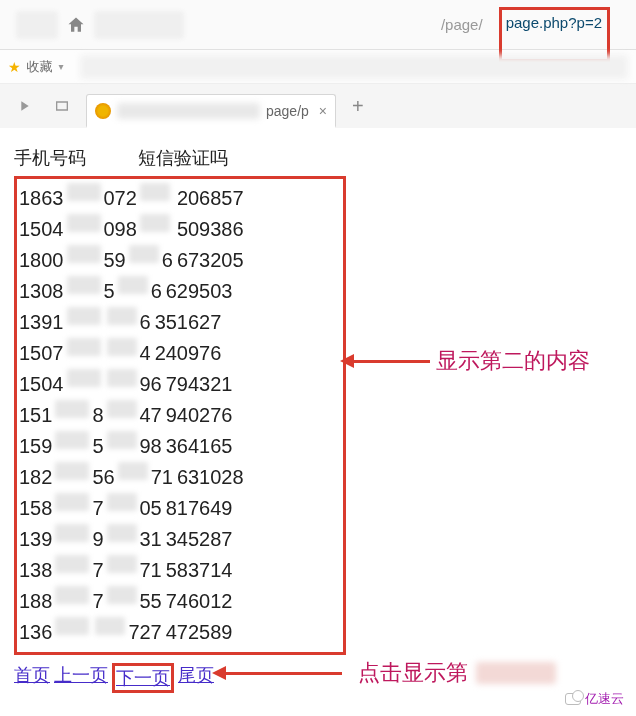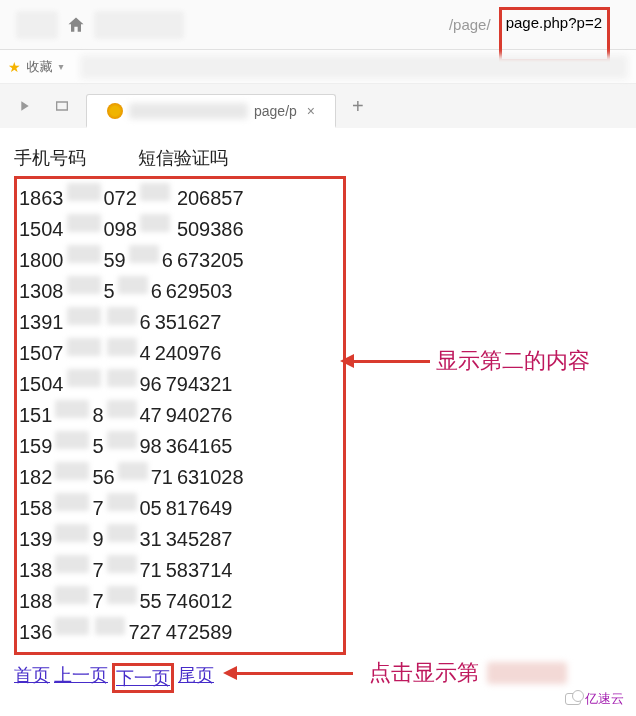--- a/index.html
+++ b/index.html
@@ -38,24 +38,24 @@
       display: flex;
       align-items: center;
       justify-content: flex-end;
       padding: 0 10px;
       color: #999;
       font-size: 15px;
     }
     .url-highlight {
       border: 3px solid #d93b2e;
       padding: 4px 5px 28px 4px;
-      margin-left: 8px;
+      margin-left: 16px;
       position: relative;
       top: 10px;
-      color: #000000;
+      color: #0c4a6e;
       white-space: nowrap;
     }
 
     
     .bookmark-bar {
       height: 34px;
       background: #fdfdfd;
       display: flex;
       align-items: center;
       padding: 0 8px;
@@ -81,21 +81,21 @@
       color: #888;
     }
     .tb-icon svg { width:16px; height:16px; fill:#999; }
     .tab {
       background: #fff;
       border: 1px solid #d6d6d6;
       border-bottom: 2px solid #fff;
       height: 34px;
       display: flex;
       align-items: center;
-      padding: 0 20px;
+      padding: 0 8px;
       gap: 6px;
       min-width: 250px;
       border-radius: 3px 3px 0 0;
       position: relative;
       top: 5px;
     }
     .favicon {
       width:16px; height:16px; border-radius:50%;
       background: radial-gradient(circle, #f0b400 40%, #e07800 100%);
     }
@@ -180,21 +180,21 @@
     }
     .arrow::after {
       content:'';
       position:absolute;
       left: 0; top: 0;
       border-right: 14px solid #d93b2e;
       border-top: 7px solid transparent;
       border-bottom: 7px solid transparent;
     }
     .anno1 { top: 346px; left: 340px; }
-    .anno2 { top: 658px; left: 223px; }
+    .anno2 { top: 658px; left: 212px; }
     .anno2 .arrow { width: 130px; }
     .anno2-text { margin-left: 10px; }
     .anno2-blur { display:inline-block; width:80px; height:22px; background:#f3d9d6; filter:blur(3px); border-radius:3px; vertical-align:middle; margin-left:2px; }
 
     
     .watermark {
       position: absolute;
       right: 6px;
       bottom: 6px;
       display: flex;

